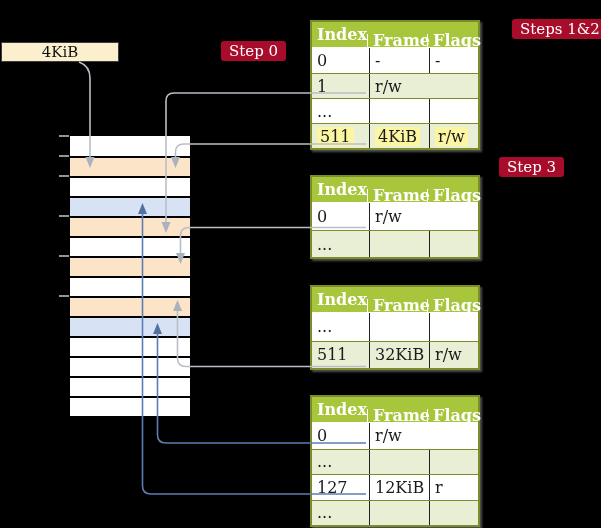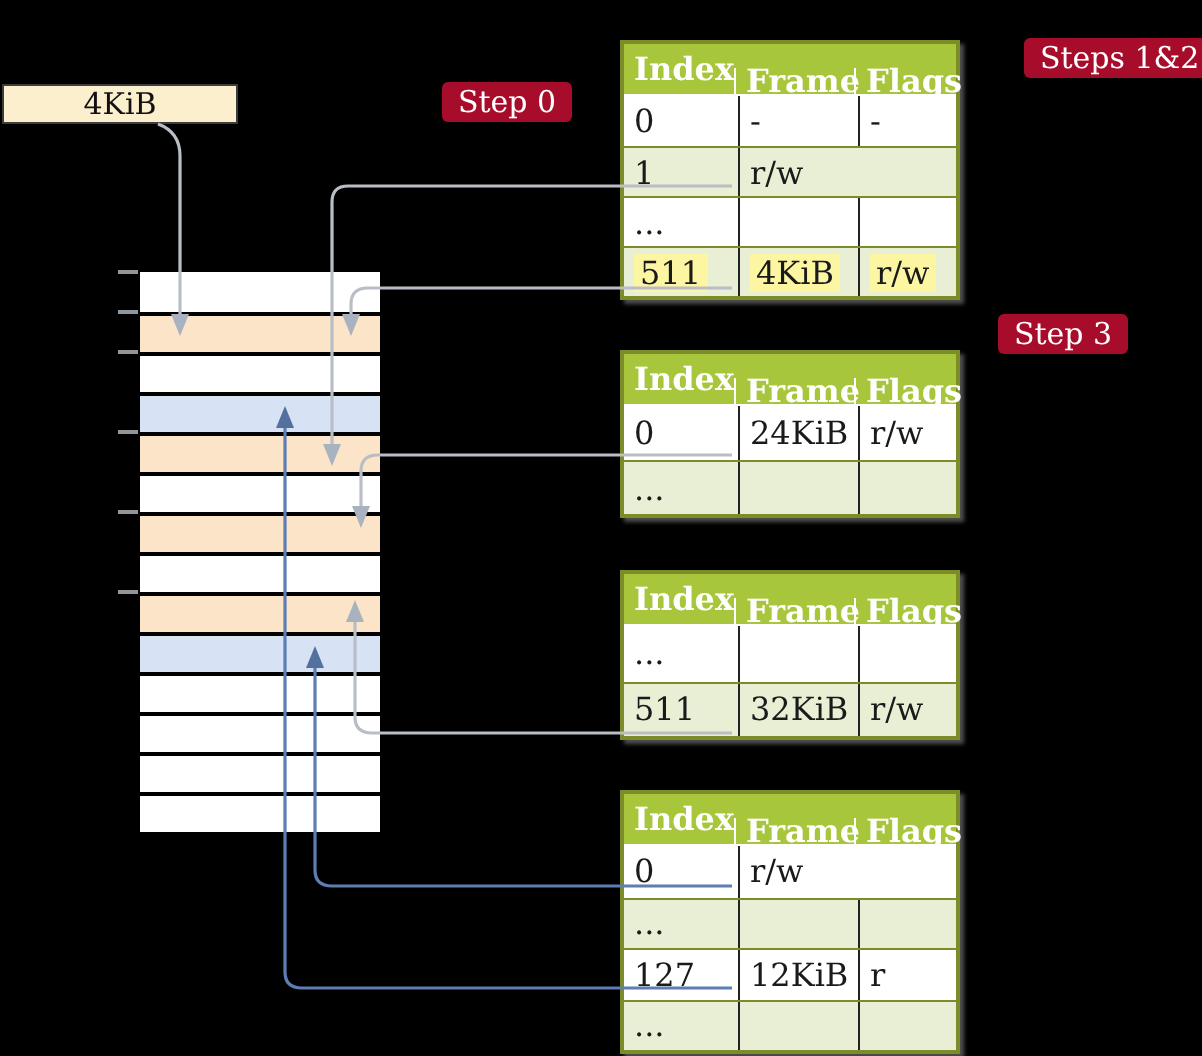--- a/index.html
+++ b/index.html
@@ -150,21 +150,20 @@
       </div>
     </div>
   <div class="pt-table" id="table-1">
       <div class="pt-header">
         <div class="cell c0">Index</div>
         <div class="cell c1">Frame</div>
         <div class="cell c2">Flags</div>
       </div>
       <div class="pt-row">
         <div class="cell c0">0</div>
-        <div class="cell c1">24KiB</div>
         <div class="cell c2">r/w</div>
       </div>
       <div class="pt-row alt">
         <div class="cell c0">...</div>
         <div class="cell c1"></div>
         <div class="cell c2"></div>
       </div>
     </div>
   <div class="pt-table" id="table-2">
       <div class="pt-header">

